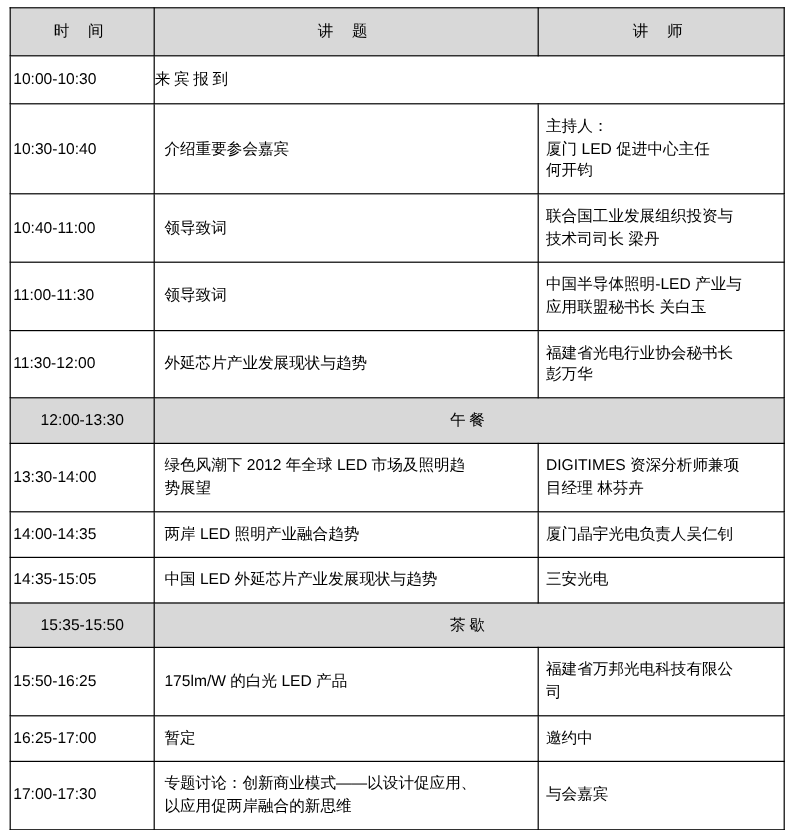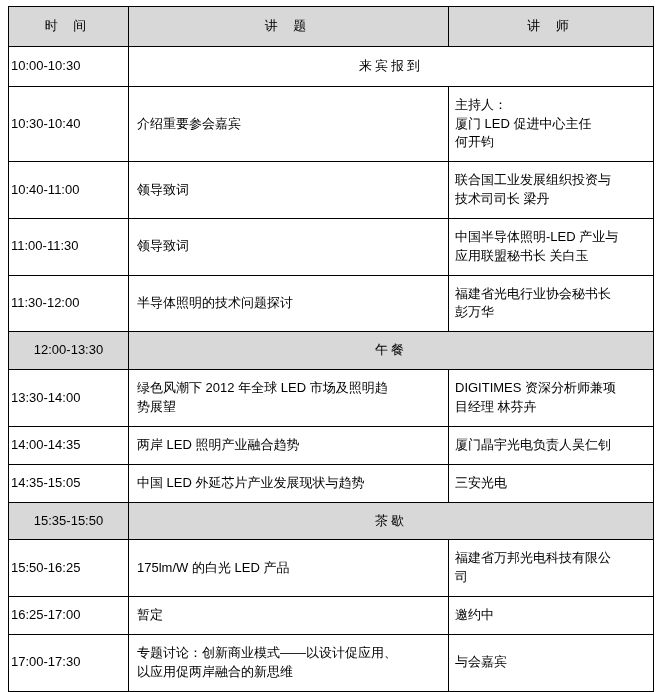--- a/index.html
+++ b/index.html
@@ -64,21 +64,21 @@
     font-size: 14px;
     padding: 9px 0;
   }
   .band-time {
     background: #d8d8d8;
     text-align: center;
     font-size: 12.5px;
     padding: 9px 2px;
   }
   .span-wide {
-    text-align: center;
+    text-align: left;
     font-size: 14px;
     letter-spacing: 3px;
     padding: 10px 0;
   }
 </style>
 </head>
 <body>
 
 <div class="sheet">
   <table class="agenda">
@@ -114,21 +114,21 @@
       </tr>
 
       <tr>
         <td class="cell-time">11:00-11:30</td>
         <td class="cell-topic">领导致词</td>
         <td class="cell-speaker">中国半导体照明-LED 产业与<br>应用联盟秘书长 关白玉</td>
       </tr>
 
       <tr>
         <td class="cell-time">11:30-12:00</td>
-        <td class="cell-topic">半导体照明的技术问题探讨</td>
+        <td class="cell-topic">外延芯片产业发展现状与趋势</td>
         <td class="cell-speaker">福建省光电行业协会秘书长<br>彭万华</td>
       </tr>
 
       <tr>
         <td class="band-time">12:00-13:30</td>
         <td class="band" colspan="2">午餐</td>
       </tr>
 
       <tr>
         <td class="cell-time">13:30-14:00</td>

